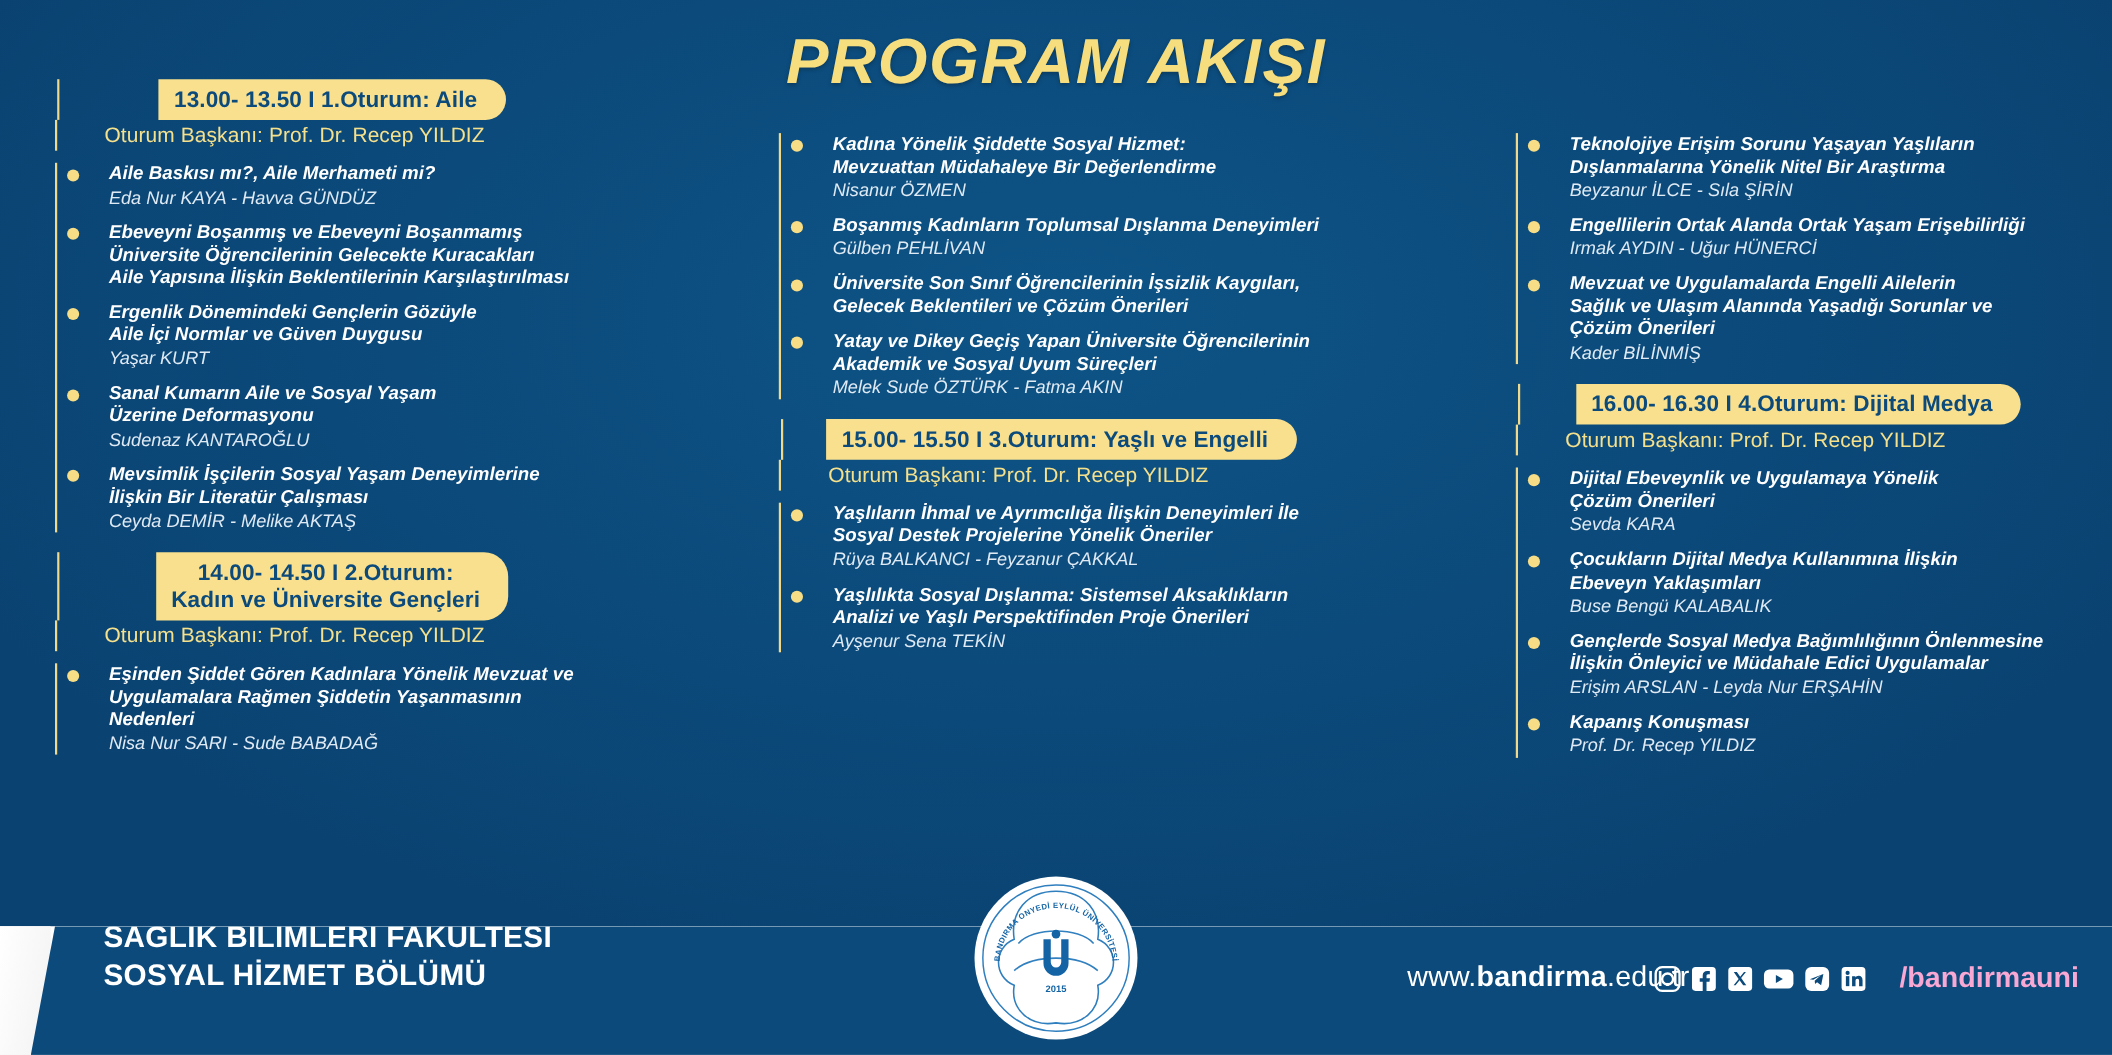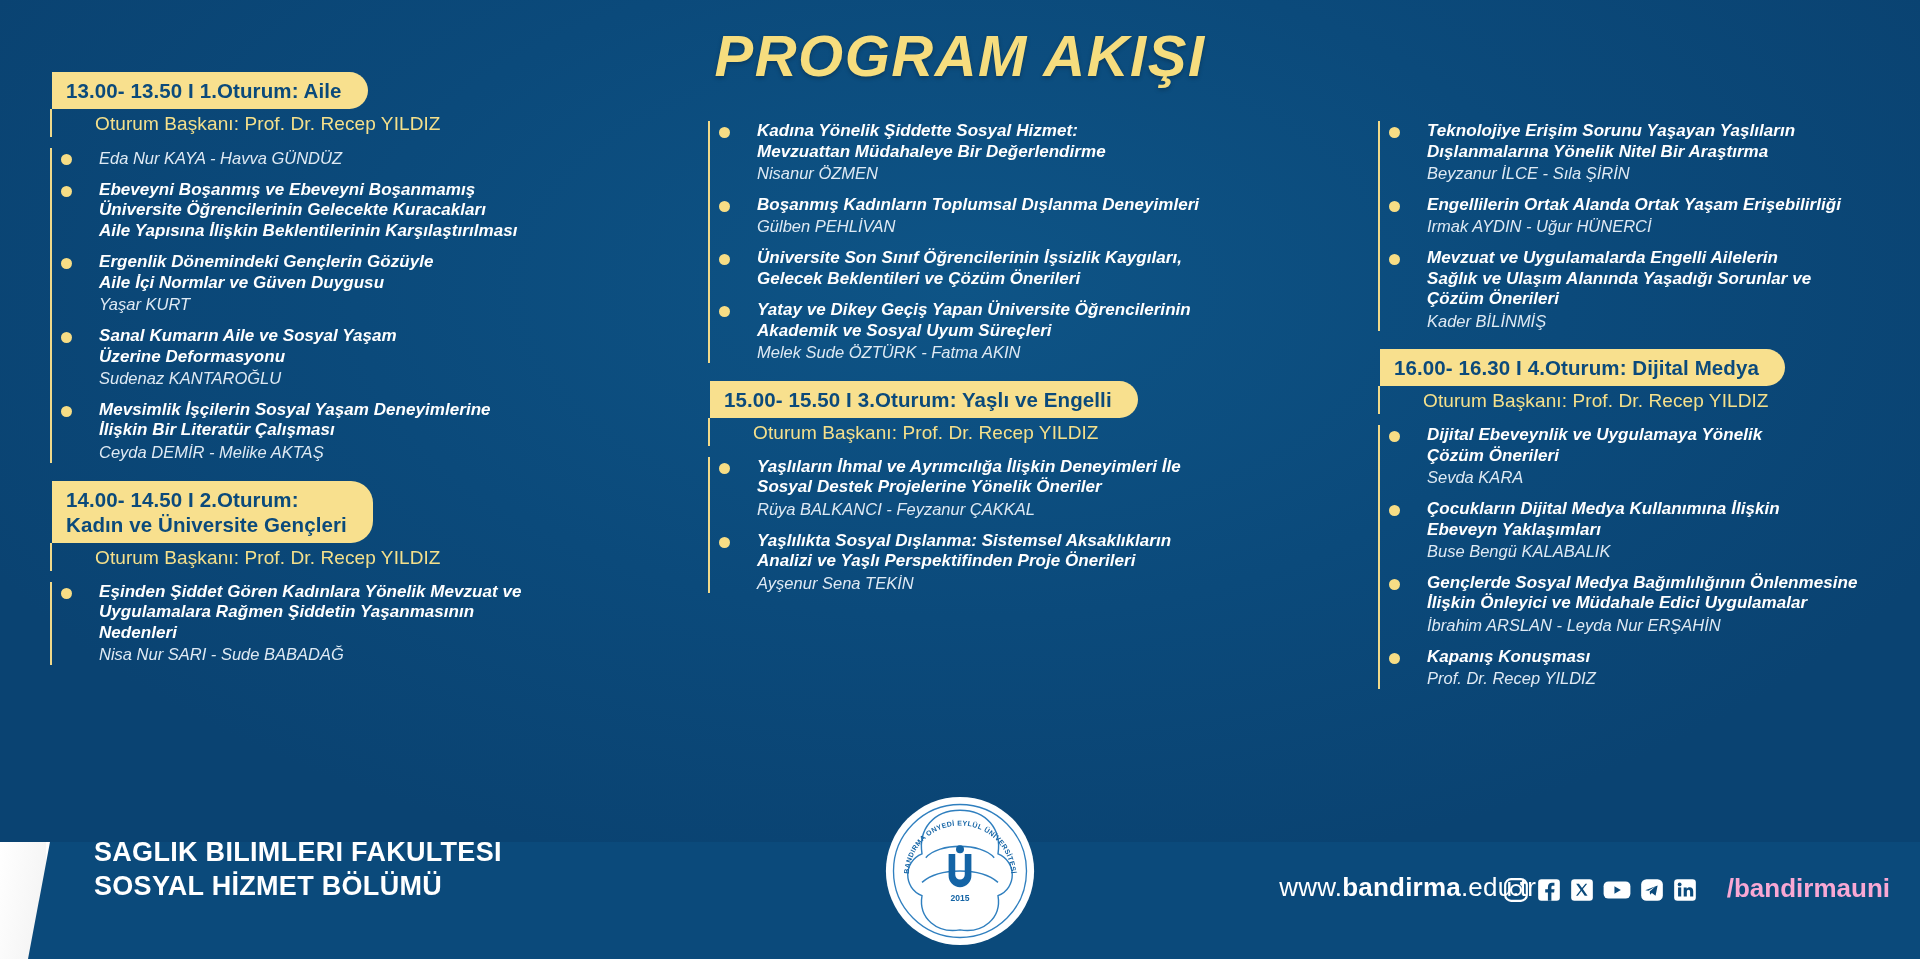--- a/index.html
+++ b/index.html
@@ -74,21 +74,21 @@
   }
 
   
   .track {
     position: relative;
     padding-left: 29px;
     border-left: 2px solid #f0d98a;
     margin-left: 8px;
   }
 
-  .banner-wrap { margin-left: 10px; position: relative; }
+  .banner-wrap { margin-left: 10px; position: relative; text-align: center; }
   .banner-wrap:before {
     content:""; position:absolute; left:0; top:0; bottom:0; width:2px;
     background:#f0d98a;
   }
   .banner-wrap > .session-banner { margin-left: 0; }
 
   .item {
     position: relative;
     padding: 0 0 0 18px;
     margin: 11px 0 0 0;
@@ -171,20 +171,21 @@
 
   <div class="main-title">PROGRAM AKIŞI</div>
 
   <div class="col col-left" id="col-left" style="top:72px;">
       <div class="banner-wrap" style="margin-top: 0px;"><div class="session-banner">13.00- 13.50 I 1.Oturum: Aile</div></div>
       <div class="track">
         <div class="session-chair">Oturum Başkanı: Prof. Dr. Recep YILDIZ</div>
       </div>
       <div class="track">
         <div class="item">
+          <div class="item-title">Aile Baskısı mı?, Aile Merhameti mi?</div>
           <div class="item-authors">Eda Nur KAYA - Havva GÜNDÜZ</div>
         </div>
         <div class="item">
           <div class="item-title">Ebeveyni Boşanmış ve Ebeveyni Boşanmamış
 Üniversite Öğrencilerinin Gelecekte Kuracakları
 Aile Yapısına İlişkin Beklentilerinin Karşılaştırılması</div>
         </div>
         <div class="item">
           <div class="item-title">Ergenlik Dönemindeki Gençlerin Gözüyle
 Aile İçi Normlar ve Güven Duygusu</div>
@@ -281,21 +282,21 @@
           <div class="item-authors">Sevda KARA</div>
         </div>
         <div class="item">
           <div class="item-title">Çocukların Dijital Medya Kullanımına İlişkin
 Ebeveyn Yaklaşımları</div>
           <div class="item-authors">Buse Bengü KALABALIK</div>
         </div>
         <div class="item">
           <div class="item-title">Gençlerde Sosyal Medya Bağımlılığının Önlenmesine
 İlişkin Önleyici ve Müdahale Edici Uygulamalar</div>
-          <div class="item-authors">İbrahim ARSLAN - Leyda Nur ERŞAHİN</div>
+          <div class="item-authors">Erişim ARSLAN - Leyda Nur ERŞAHİN</div>
         </div>
         <div class="item">
           <div class="item-title">Kapanış Konuşması</div>
           <div class="item-authors">Prof. Dr. Recep YILDIZ</div>
         </div>
       </div>
     </div>
 
   <div class="bottom-strip"></div>
   <div class="footer-blue">

